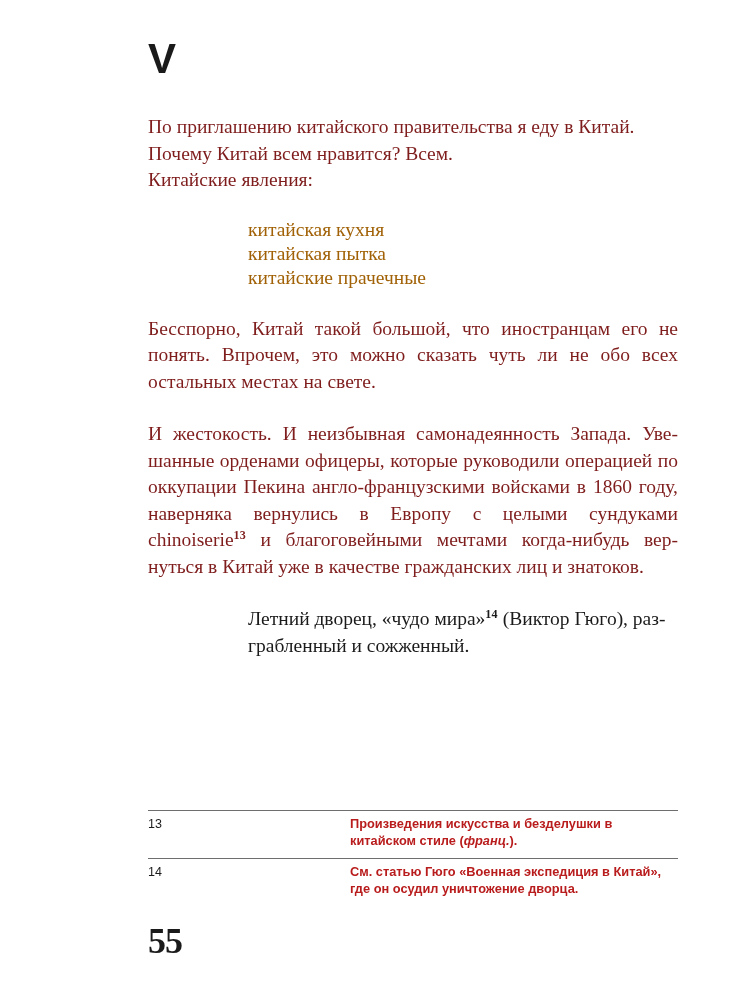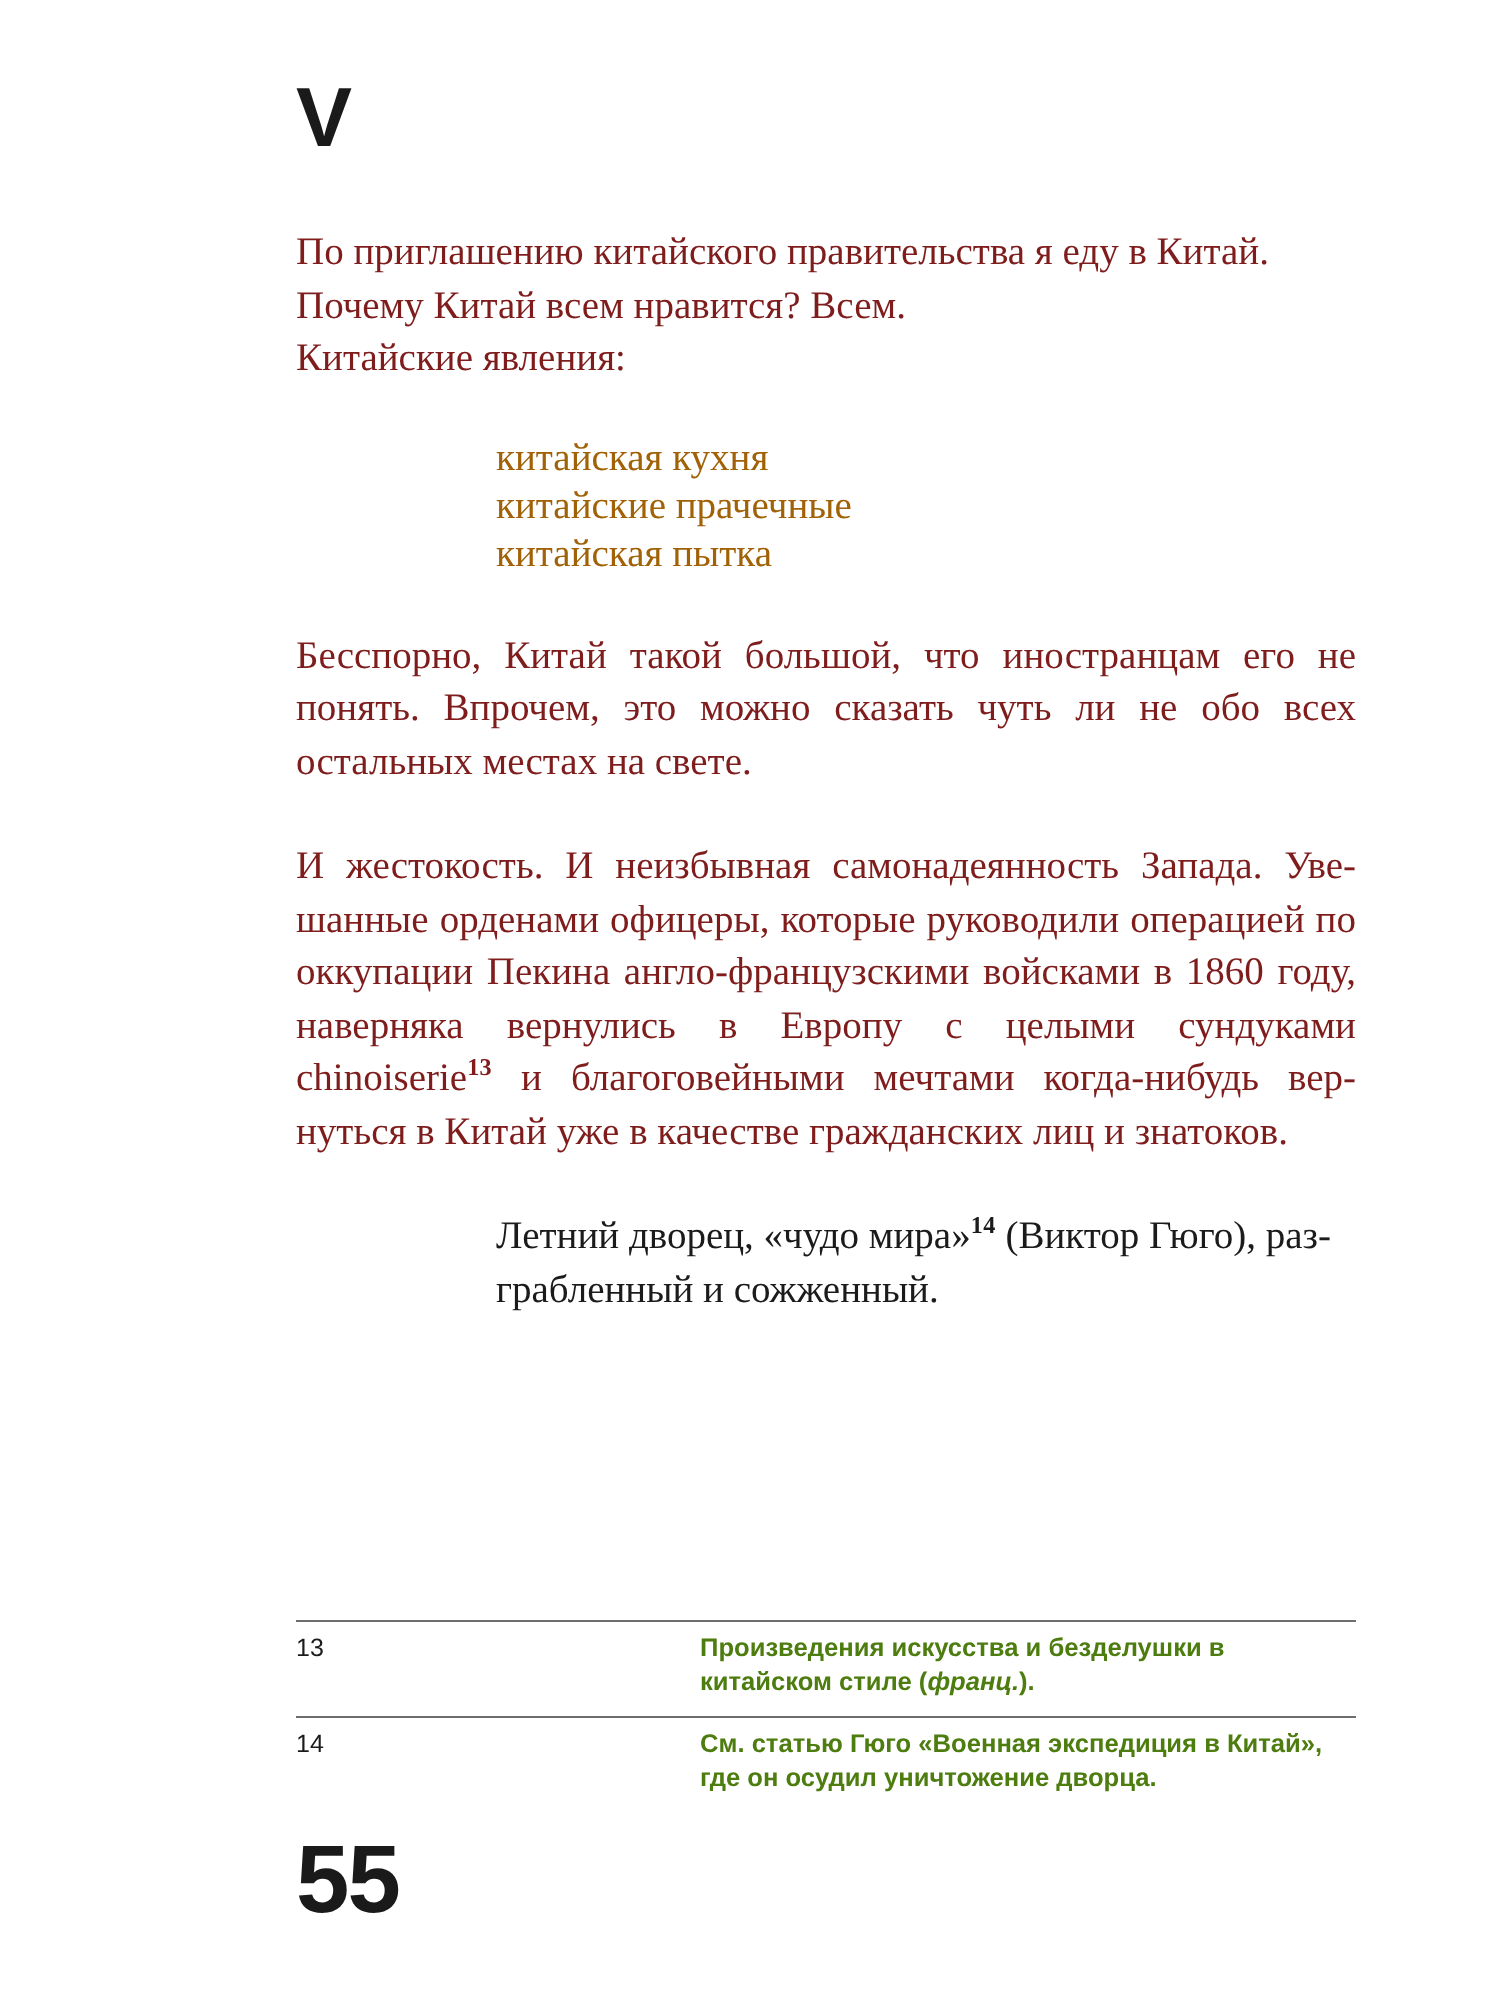--- a/index.html
+++ b/index.html
@@ -115,36 +115,36 @@
     font-size: 12.5px;
     line-height: 16px;
     color: #1b1b1b;
     width: 202px;
     flex: 0 0 202px;
   }
   .footnote-text {
     font-family: "Liberation Sans", "DejaVu Sans", sans-serif;
     font-size: 12.8px;
     line-height: 16.5px;
-    color: #4d7c0f;
+    color: #b91c1c;
     font-weight: 600;
     flex: 1 1 auto;
   }
   .footnote-text i {
     font-style: italic;
   }
 
   
   .page-number {
     position: absolute;
     left: 148px;
     top: 920px;
-    font-family: Liberation Sans, sans-serif;
+    font-family: Liberation Serif, serif;
     font-weight: bold;
-    font-size: 48px;
+    font-size: 36px;
     line-height: 42px;
     letter-spacing: -1px;
     color: #1a1a1a;
   }
 </style>
 </head>
 <body>
 
 <div class="page">
 
@@ -153,22 +153,22 @@
     <div class="chapter-numeral">V</div>
 
     <p class="para first-block no-justify">По приглашению китайского правительства я еду в Китай.</p>
 
     <p class="para gap no-justify">Почему Китай всем нравится? Всем.</p>
 
     <p class="para gap no-justify">Китайские явления:</p>
 
     <div class="verse-block">
       <p class="verse-line">китайская кухня</p>
+      <p class="verse-line">китайская пытка</p>
       <p class="verse-line">китайские прачечные</p>
-      <p class="verse-line">китайская пытка</p>
     </div>
 
     <p class="para gap-lg">Бесспорно, Китай такой большой, что иностранцам его не понять. Впрочем, это можно сказать чуть ли не обо всех остальных местах на свете.</p>
 
 
     <p class="para gap-lg"><span>И жестокость. И неизбывная самонадеянность Запада. Уве­шанные орденами офицеры, которые руководили операцией по оккупации Пекина англо-французскими войсками в 1860 году, наверняка вернулись в Европу с целыми сундуками </span><span>chinoiserie</span><sup class="fn-ref">13</sup><span> и благоговейными мечтами когда-нибудь вер­нуться в Китай уже в качестве гражданских лиц и знатоков.</span></p>
 
     <p class="indent-para"><span>Летний дворец, «чудо мира»</span><sup class="fn-ref">14</sup><span> (Виктор Гюго), раз­грабленный и сожженный.</span></p>
 
   </div>

